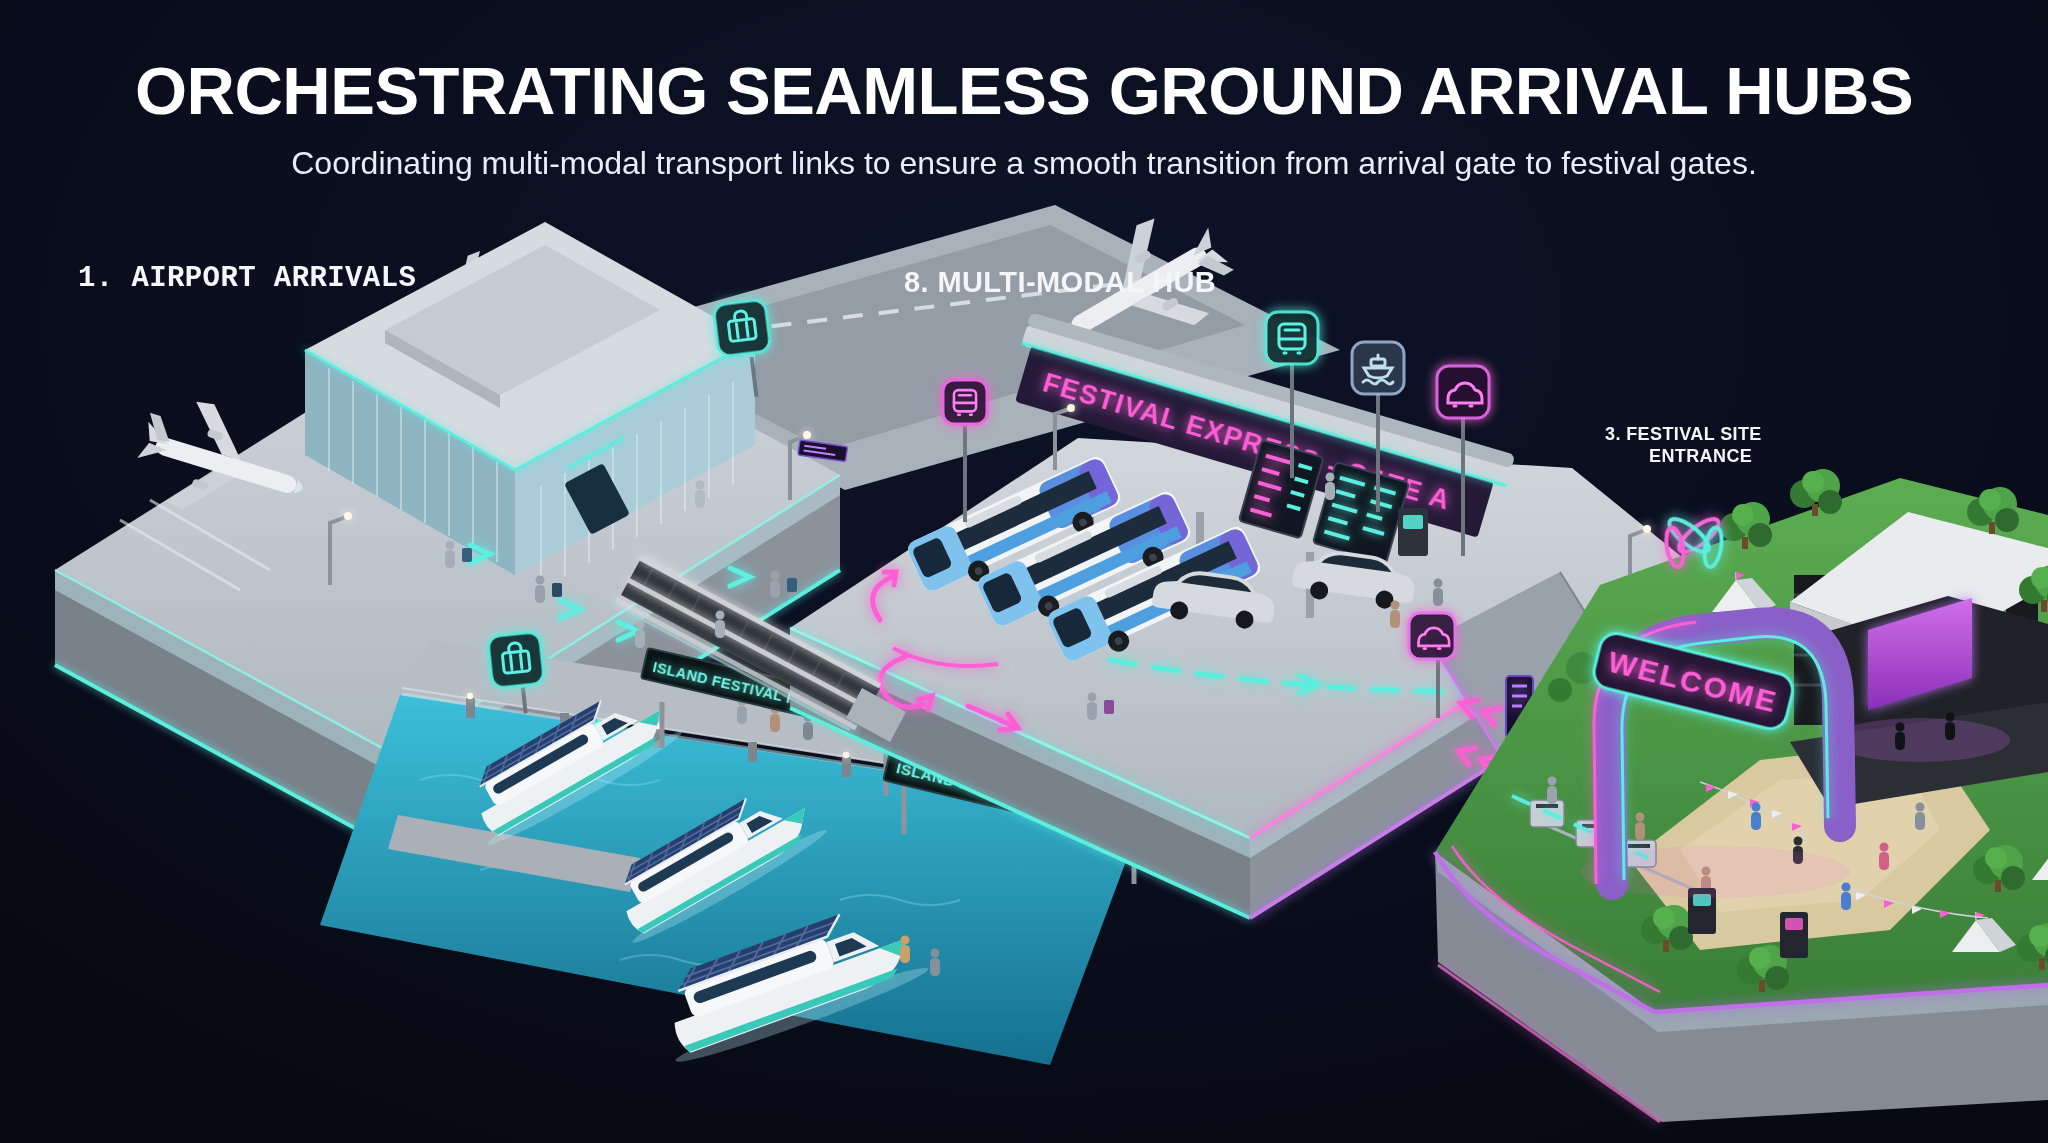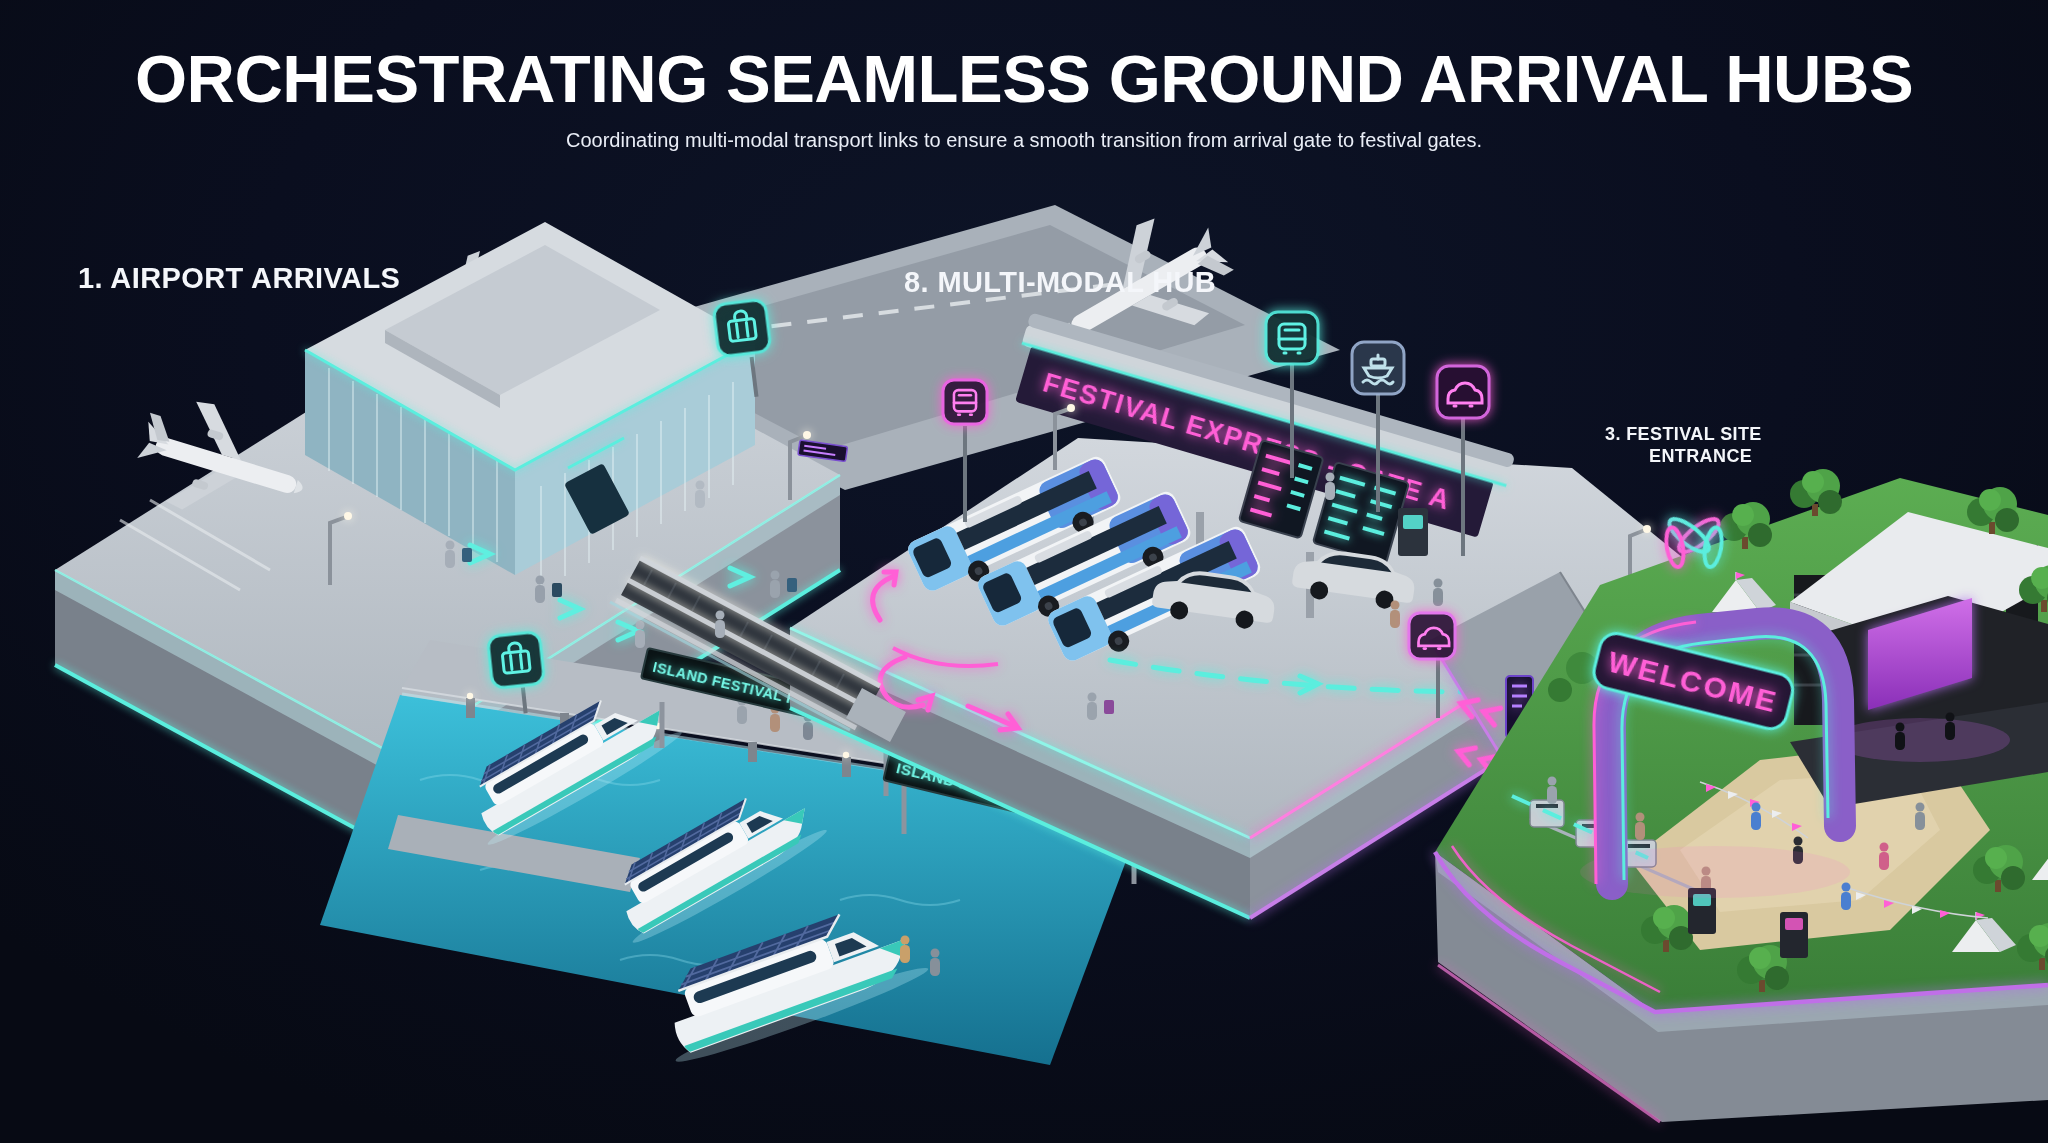--- a/index.html
+++ b/index.html
@@ -1,23 +1,23 @@
 <!DOCTYPE html>
 <html><head>
 <meta charset="utf-8">
 <style>
   html,body{margin:0;padding:0;background:#070a14;}
   .stage{position:relative;width:2048px;height:1143px;overflow:hidden;
     background:radial-gradient(1400px 900px at 50% 28%, #0d1427 0%, #0a0e1f 55%, #070a14 100%);
     font-family:"Liberation Sans", sans-serif;}
   .hdr{position:absolute;top:36px;left:0;width:100%;text-align:center;color:#ffffff;}
-  .hdr h1{margin:4px;font-size:67px;font-weight:bold;letter-spacing:-0.5px;}
-  .hdr p{margin:12px 0 0;font-size:20px;color:#e9edf6;font-weight:normal;}
+  .hdr h1{margin:16px;font-size:67px;font-weight:bold;letter-spacing:-0.5px;}
+  .hdr p{margin:12px 0 0;font-size:32px;color:#e9edf6;font-weight:normal;}
   .seclabel{position:absolute;color:#f4f6fa;font-weight:bold;font-size:29px;letter-spacing:.4px;}
-  #lbl-airport{left:78px;top:262px;}
+  #lbl-airport{left:78px;top:262px;font-family:Liberation Mono, monospace;}
   #lbl-hub{left:904px;top:266px;}
   #lbl-festival{left:1605px;top:424px;font-size:18px;line-height:1.22;}
   #lbl-festival .l2{display:block;margin-left:44px;}
   svg.scene{position:absolute;left:0;top:0;}
   text{font-family:"Liberation Sans", sans-serif;font-weight:bold;}
   .glow-c{filter:drop-shadow(0 0 6px rgba(90,240,222,.95));}
   .glow-c2{filter:drop-shadow(0 0 4px rgba(90,240,222,.8));}
   .glow-p{filter:drop-shadow(0 0 6px rgba(255,95,214,.95));}
   .glow-pur{filter:drop-shadow(0 0 6px rgba(176,111,232,.9));}
   .glow-w{filter:drop-shadow(0 0 5px rgba(255,250,235,.85));}

